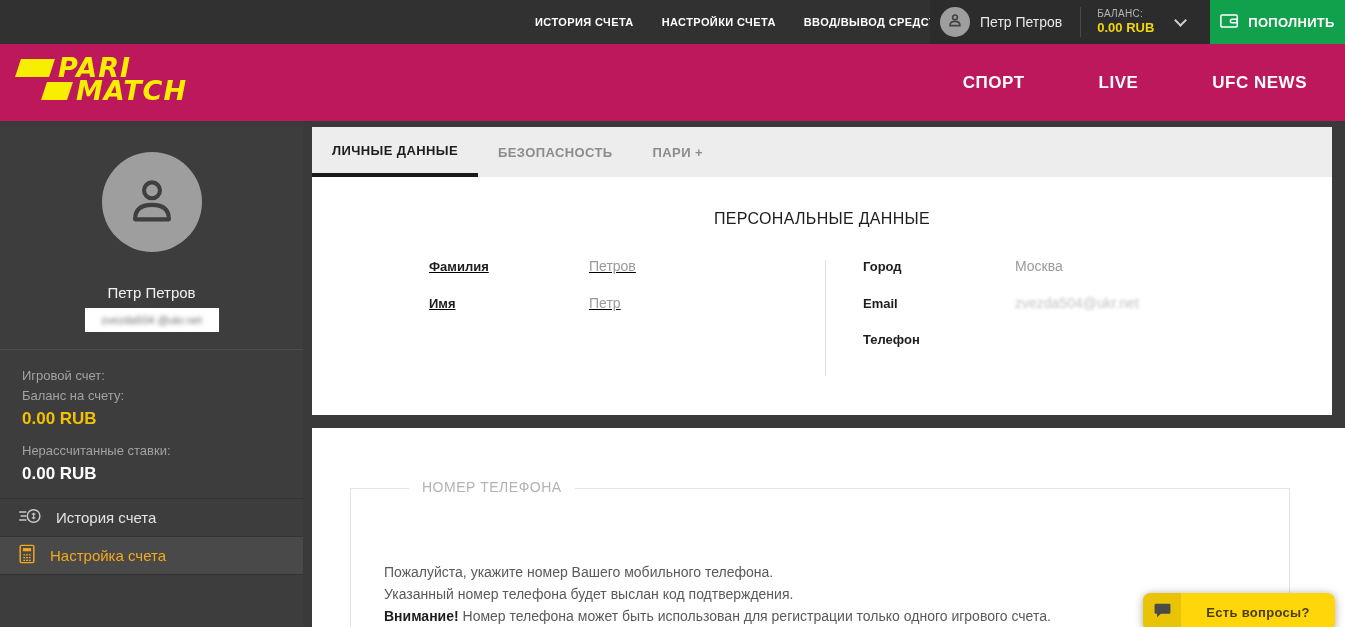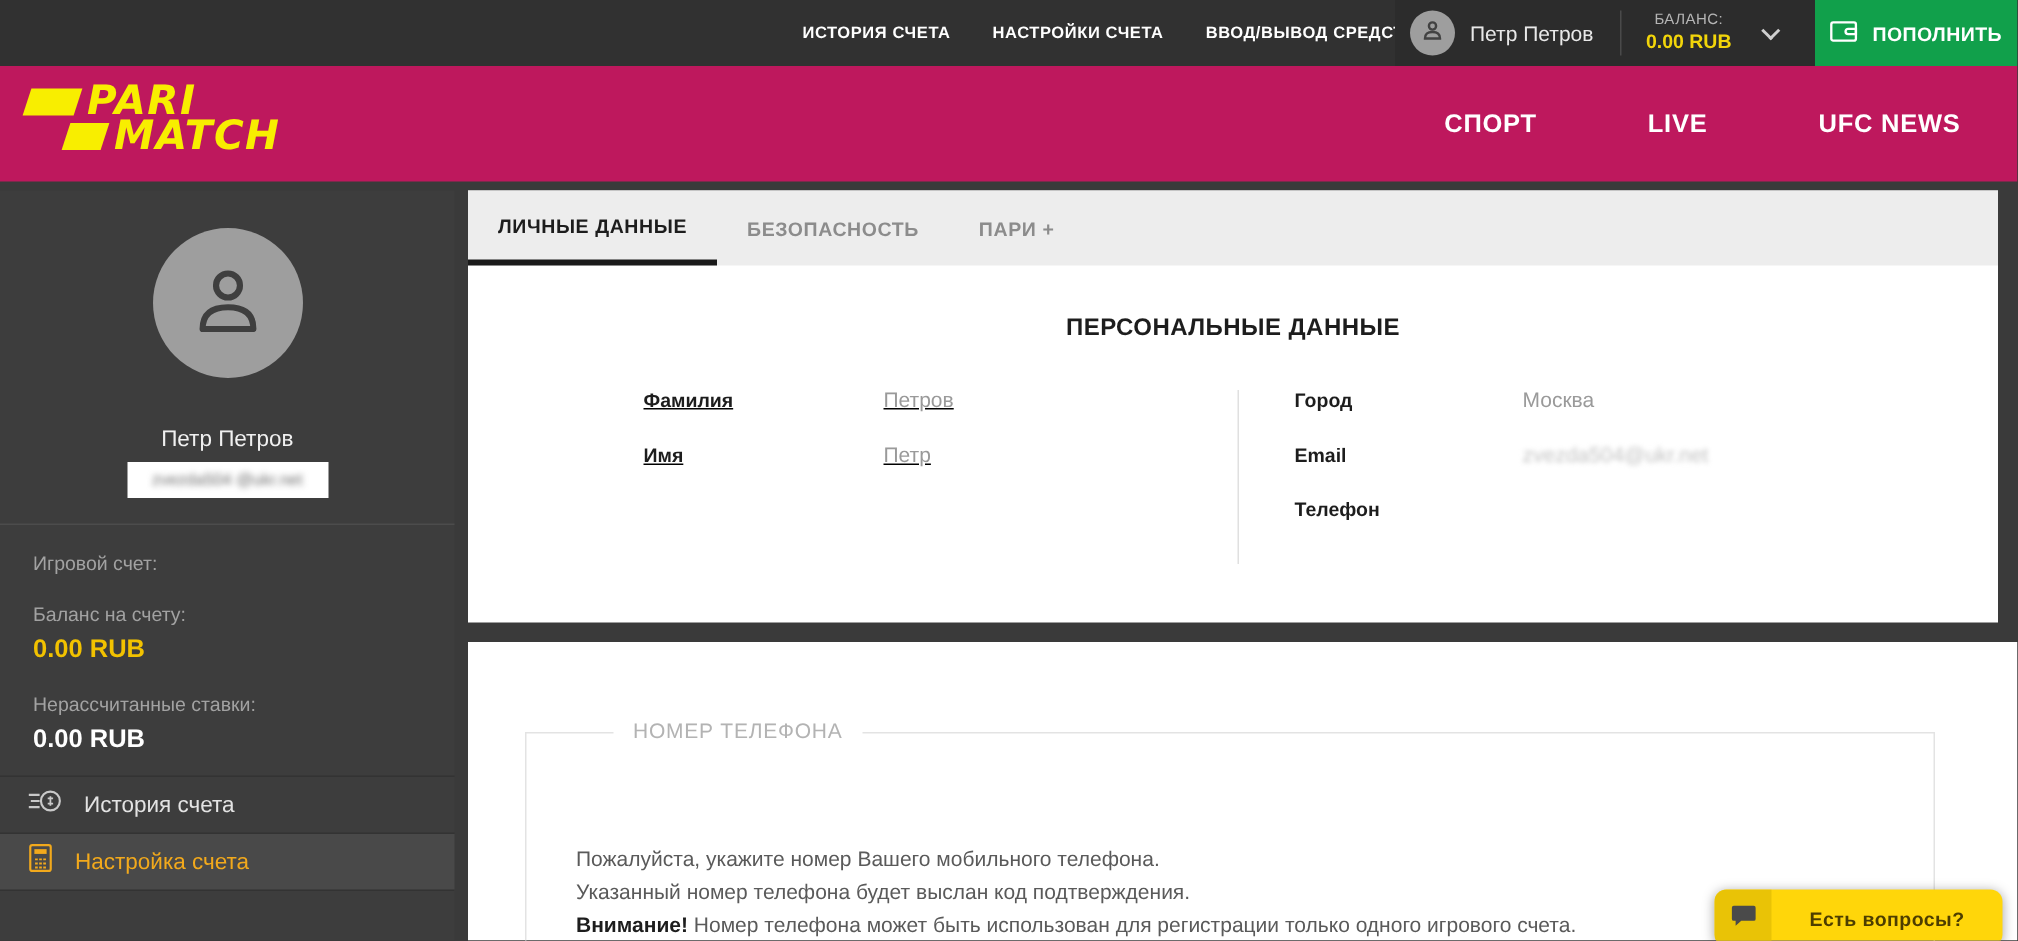--- a/index.html
+++ b/index.html
@@ -27,21 +27,21 @@
   #user-panel {
     position:absolute; left:930px; top:0; width:280px; height:44px;
     background:#2c2c2c; display:flex; align-items:center; padding:0 10px;
   }
   .user-avatar {
     width:30px; height:30px; border-radius:50%; background:#9e9e9e;
     display:flex; align-items:center; justify-content:center; flex:0 0 auto;
   }
   .user-name { color:#e8e8e8; font-size:14px; margin-left:10px; white-space:nowrap; }
   .vdivider { width:1px; height:30px; background:#4a4a4a; margin:0 16px 0 18px; }
-  .balance-block { display:flex; flex-direction:column; line-height:1.3;align-items:center; }
+  .balance-block { display:flex; flex-direction:column; line-height:1.3; }
   .balance-label { color:#b5b5b5; font-size:10px; letter-spacing:.3px; }
   .balance-value { color:#f2d50a; font-size:13px; font-weight:bold; }
   .chevron {
     width:9px; height:9px; border-right:2px solid #cfcfcf; border-bottom:2px solid #cfcfcf;
     transform:rotate(45deg); margin-left:22px; margin-top:-4px; cursor:pointer;
   }
   #deposit-btn {
     position:absolute; left:1210px; top:0; width:135px; height:44px;
     background:#11a04b; border:none; display:flex; align-items:center;
     justify-content:center; gap:9px; cursor:pointer;
@@ -85,21 +85,21 @@
   .side-name { text-align:center; color:#f0f0f0; font-size:15px; margin-top:32px; }
   .side-email-box {
     width:134px; height:24px; background:#fff; margin:7px auto 0;
     display:flex; align-items:center; justify-content:center; overflow:hidden;
   }
   .side-email-box span {
     color:#6d6d6d; font-size:11px; filter:blur(2px); white-space:nowrap;
   }
   .side-divider { border-top:1px solid #4c4c4c; margin-top:17px; }
   .side-info { padding:18px 22px 0; }
-  .side-label { color:#a2a2a2; font-size:13px; margin-top:19px; }
+  .side-label { color:#a2a2a2; font-size:13px; margin-top:5px; }
   .side-label:first-child { margin-top:0; }
   .side-value { font-size:17px; font-weight:bold; margin-top:6px; margin-bottom:14px; }
   .side-value.white { color:#ffffff; }
   .side-value.gold { color:#f2c200; }
   .side-menu { margin-top:14px; border-top:1px solid #333; }
   .side-menu-item {
     height:38px; display:flex; align-items:center; padding-left:18px;
     border-bottom:1px solid #333; cursor:pointer;
   }
   .side-menu-item .mi-label { font-size:15px; margin-left:14px; color:#e3e3e3; }
@@ -115,21 +115,21 @@
     height:50px; background:#ededed; display:flex; align-items:stretch;
   }
   .tab {
     display:flex; align-items:center; padding:0 20px; font-size:13px;
     font-weight:bold; letter-spacing:.4px; color:#8c8c8c; cursor:pointer;
     white-space:nowrap;
   }
   .tab.active { color:#1d1d1d; border-bottom:4px solid #1a1a1a; }
   .card1-body { padding-top:33px; }
   .personal-title {
-    text-align:center; font-size:16px; font-weight:bold; color:#1d1d1d;
+    text-align:center; font-size:16px; font-weight:normal; color:#1d1d1d;
     letter-spacing:.3px;
   }
   .columns { display:flex; margin-top:30px; }
   .col-left { width:513px; padding-left:117px;text-decoration:underline; }
   .col-vdiv { width:1px; background:#e0e0e0; height:116px; margin-top:2px; }
   .col-right { flex:1; padding-left:37px; }
   .field-row { display:flex; align-items:baseline; margin-bottom:21px; }
   .field-label { width:160px; font-size:13px; font-weight:bold; color:#1d1d1d; flex:0 0 auto; }
   .col-right .field-label { width:152px; }
   .field-value { font-size:14px; color:#9a9a9a; }

